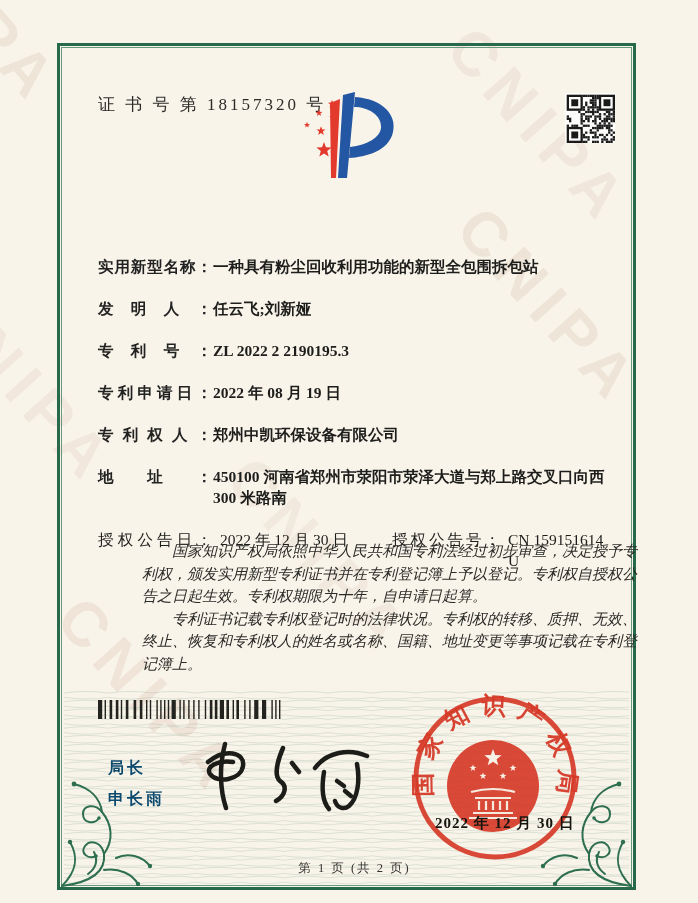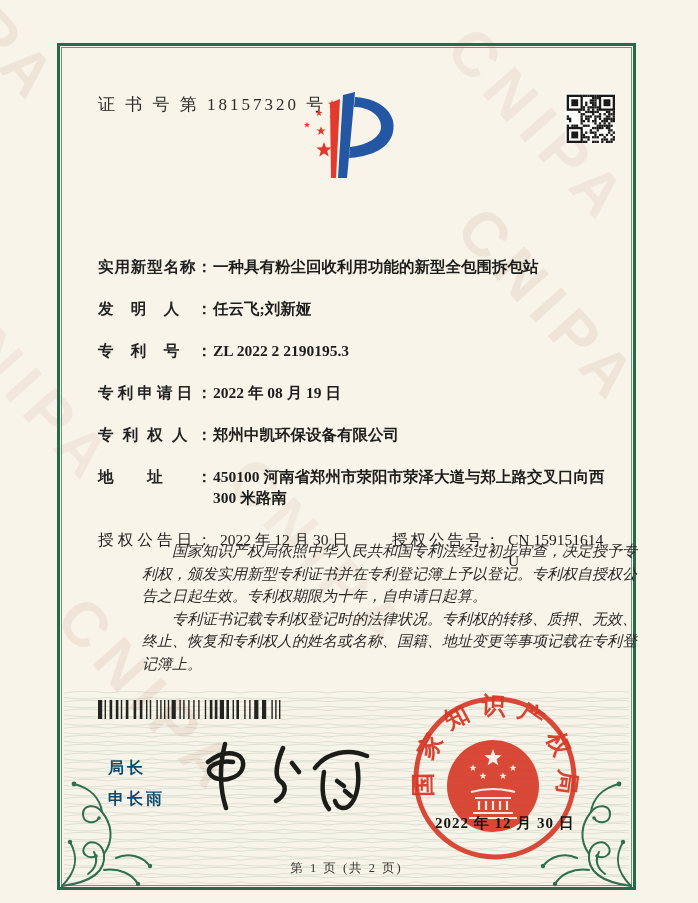--- a/index.html
+++ b/index.html
@@ -55,21 +55,21 @@
   
   .band{position:absolute;left:4px;top:643px;width:565px;height:196px;overflow:hidden;}
   .barcode{position:absolute;left:38px;top:654px;width:184px;height:20px;}
   .officer{position:absolute;left:48px;top:712px;font-family:Liberation Sans, sans-serif;
     font-weight:bold;font-size:16px;letter-spacing:3px;color:#0c4a6e;}
   .officer div{margin-bottom:10px;}
   .sig{position:absolute;left:135px;top:690px;width:200px;height:95px;}
   .seal{position:absolute;left:349px;top:646px;width:172px;height:172px;}
   .seal-date{position:absolute;left:375px;top:768px;width:146px;font-size:15px;
     font-weight:bold;letter-spacing:1px;color:#15150f;}
-  .footer{position:absolute;left:0;top:814px;width:100%;text-align:center;
+  .footer{position:absolute;left:8px;top:814px;width:100%;text-align:center;
     font-size:12.5px;letter-spacing:2px;color:#33332f;}
   .flourish{position:absolute;width:112px;height:112px;}
   .fl-left{left:-2px;bottom:-3px;}
   .fl-right{right:-2px;bottom:-3px;transform:scaleX(-1);}
 </style>
 </head>
 <body>
 
 <span class="wm wm1">CNIPA</span>
 <span class="wm wm2">CNIPA</span>

